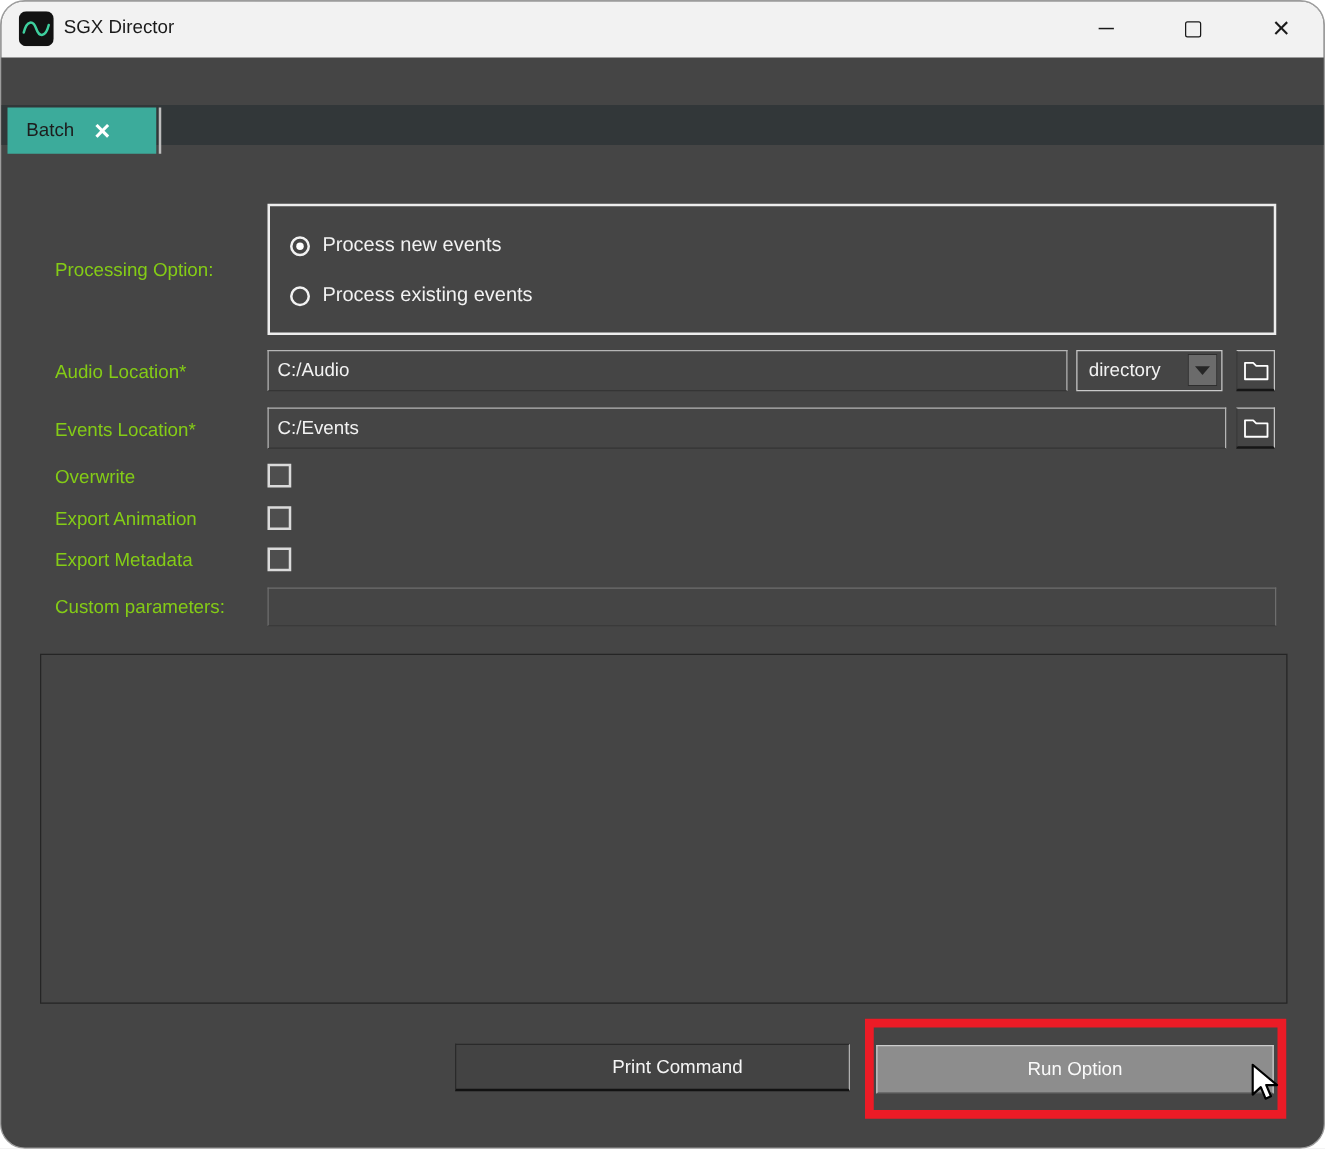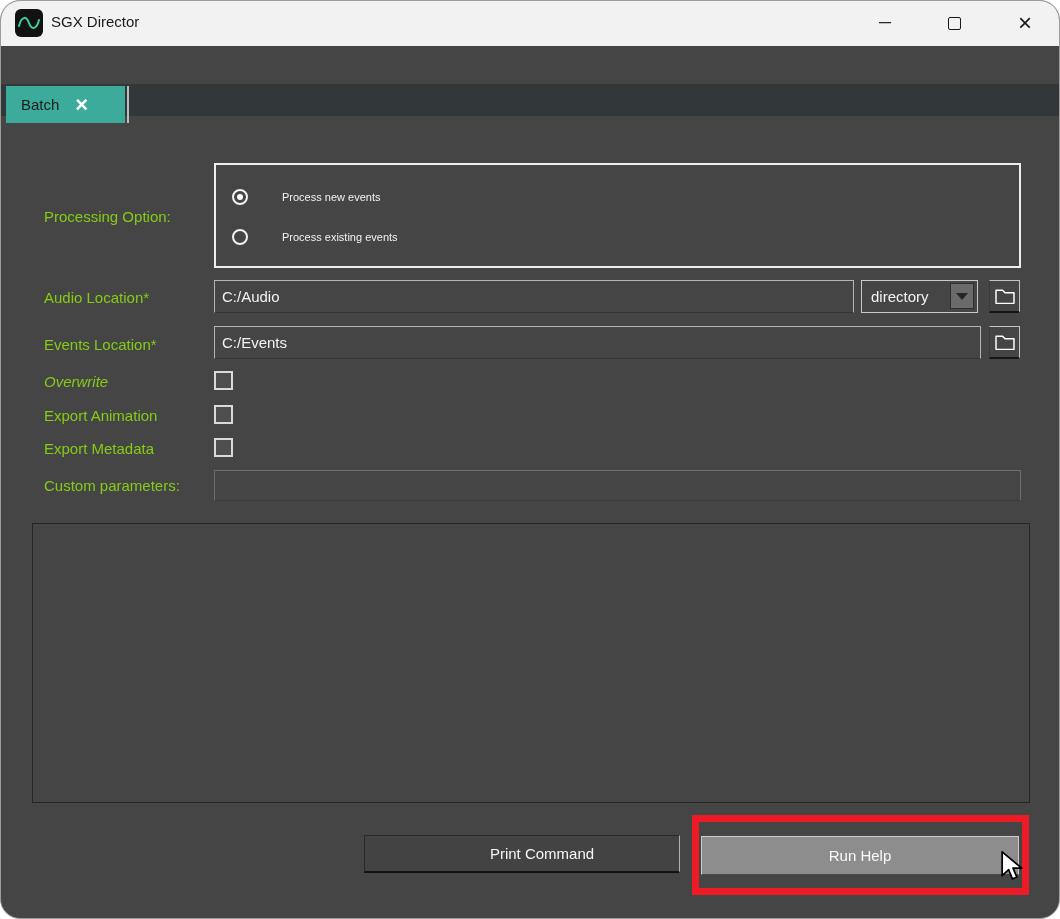--- a/index.html
+++ b/index.html
@@ -46,21 +46,21 @@
   }
   .radio-row { display:flex; align-items:center; height:28px; margin-bottom:12px; }
   .radio {
     width:16px; height:16px; border:2px solid #f2f2f2; border-radius:50%;
     margin-right:10px; position:relative; flex:0 0 auto;
   }
   .radio.selected::after {
     content:""; position:absolute; left:3px; top:3px; width:6px; height:6px;
     border-radius:50%; background:#ffffff;
   }
-  .radio-label { color:#f2f2f2; font-size:11px;margin-left:24px; }
+  .radio-label { color:#f2f2f2; font-size:16px; }
 
   .text-field {
     position:absolute; height:33px; background:#454545; color:#f2f2f2; font-size:15px;
     border:1px solid #b5b5b5; border-bottom-color:#353535; padding:0 7px;
     font-family:"Liberation Sans", sans-serif; outline:none;
   }
   .text-field.dim { border:1px solid #6e6e6e; border-bottom-color:#3a3a3a; }
 
   .combo {
     position:absolute; left:860px; top:279px; width:117px; height:33px;
@@ -166,35 +166,35 @@
   </div>
 
   <span class="label" style="left:43px; top:335px;">Events Location*</span>
   <input class="text-field" style="left: 213px; top: 325px; width: 767px;" value="C:/Events">
   <div class="icon-btn" style="left:988px; top:325px;">
     <svg width="22" height="18" viewBox="0 0 26 22">
       <path d="M2 4 h8 l3 3 h11 v13 h-22 z" fill="none" stroke="#ffffff" stroke-width="1.8" stroke-linejoin="round"></path>
     </svg>
   </div>
 
-  <span class="label" style="left:43px; top:372px;font-style:italic;">Overwrite</span>
+  <span class="label" style="left:43px; top:372px;">Overwrite</span>
   <span class="checkbox" style="top:370px;"></span>
 
   <span class="label" style="left:43px; top:406px;">Export Animation</span>
   <span class="checkbox" style="top:404px;"></span>
 
   <span class="label" style="left:43px; top:439px;">Export Metadata</span>
   <span class="checkbox" style="top:437px;"></span>
 
   <span class="label" style="left:43px; top:476px;">Custom parameters:</span>
   <input class="text-field dim" style="left: 213px; top: 469px; width: 807px; height: 31px;" value="">
 
   <div class="output-panel"></div>
 
   <div class="action-btn" style="left:363px; width:316px;padding-left:40px;">Print Command</div>
-  <div class="run-btn">Run Help</div>
+  <div class="run-btn">Run Option</div>
   <div class="annotation-red"></div>
 
   <svg class="cursor" width="26" height="34" viewBox="0 0 24 30">
     <path d="M2 1 L2 23 L8 17.5 L11.5 26 L15.5 24.2 L12 16 L20 16 Z" fill="#ffffff" stroke="#000000" stroke-width="1.6" stroke-linejoin="round"></path>
   </svg>
 
 </div>
 
 </body></html>

